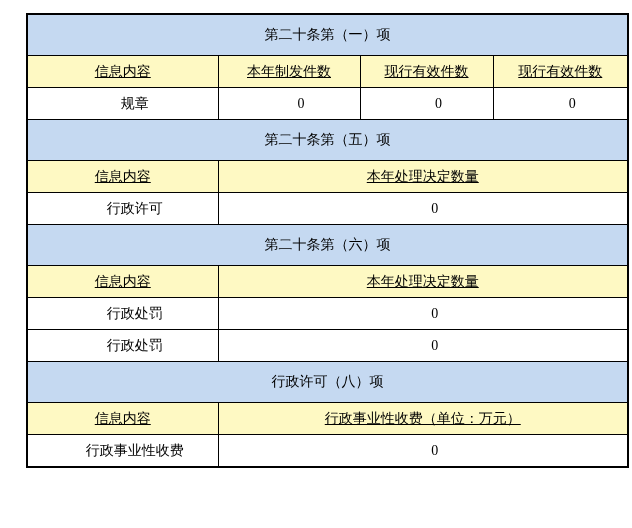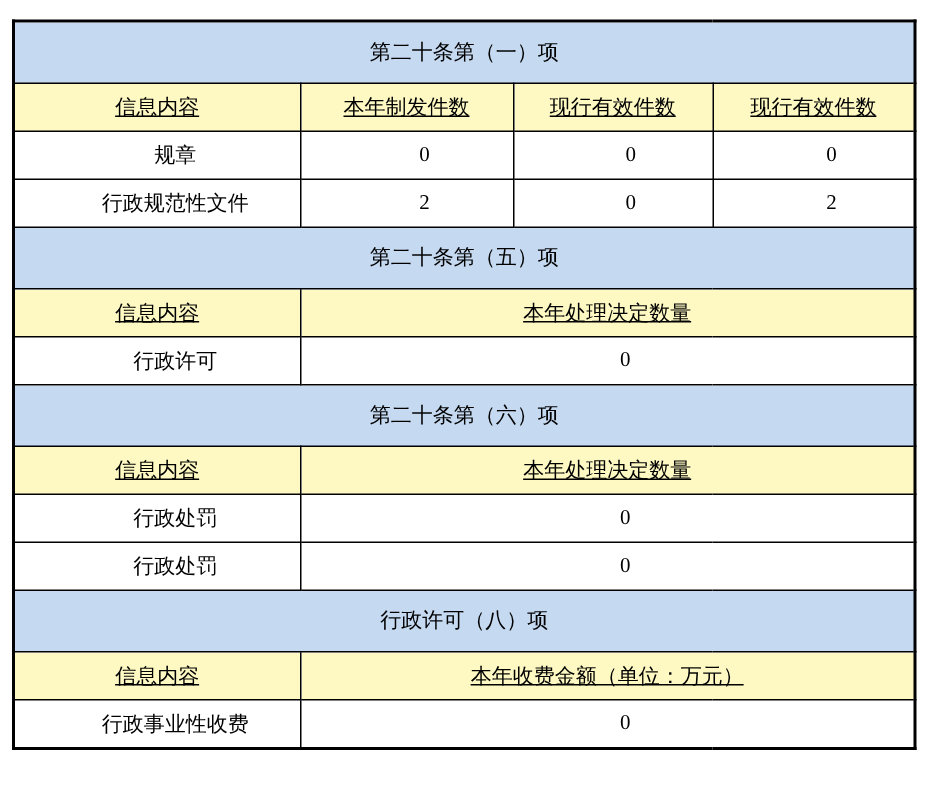--- a/index.html
+++ b/index.html
@@ -5,21 +5,21 @@
   html, body {
     margin: 0;
     padding: 0;
     background: #ffffff;
     width: 632px;
     height: 528px;
     font-family: "Liberation Serif", "DejaVu Serif", serif;
   }
   .table-wrap {
     position: absolute;
-    left: 8px;
+    left: 26px;
     top: 13px;
   }
   table.report {
     border-collapse: collapse;
     table-layout: fixed;
     width: 601px;
     border: 2px solid #000000;
   }
   table.report td {
     border: 1px solid #000000;
@@ -71,26 +71,20 @@
       <td>本年制发件数</td>
       <td>现行有效件数</td>
       <td>现行有效件数</td>
     </tr>
     <tr class="data">
       <td class="label">规章</td>
       <td>0</td>
       <td>0</td>
       <td>0</td>
     </tr>
-    <tr class="data">
-      <td class="label">行政规范性文件</td>
-      <td>2</td>
-      <td>0</td>
-      <td>2</td>
-    </tr>
 
     <tr class="band">
       <td colspan="4">第二十条第（五）项</td>
     </tr>
     <tr class="cols">
       <td>信息内容</td>
       <td colspan="3">本年处理决定数量</td>
     </tr>
     <tr class="data">
       <td class="label">行政许可</td>
@@ -111,21 +105,21 @@
     <tr class="data">
       <td class="label">行政处罚</td>
       <td colspan="3">0</td>
     </tr>
 
     <tr class="band">
       <td colspan="4">行政许可（八）项</td>
     </tr>
     <tr class="cols">
       <td>信息内容</td>
-      <td colspan="3">本年收费金额（单位：万元）</td>
+      <td colspan="3">行政事业性收费（单位：万元）</td>
     </tr>
     <tr class="data">
       <td class="label">行政事业性收费</td>
       <td colspan="3">0</td>
     </tr>
   </tbody>
     </table>
 </div>
 
 </body></html>

